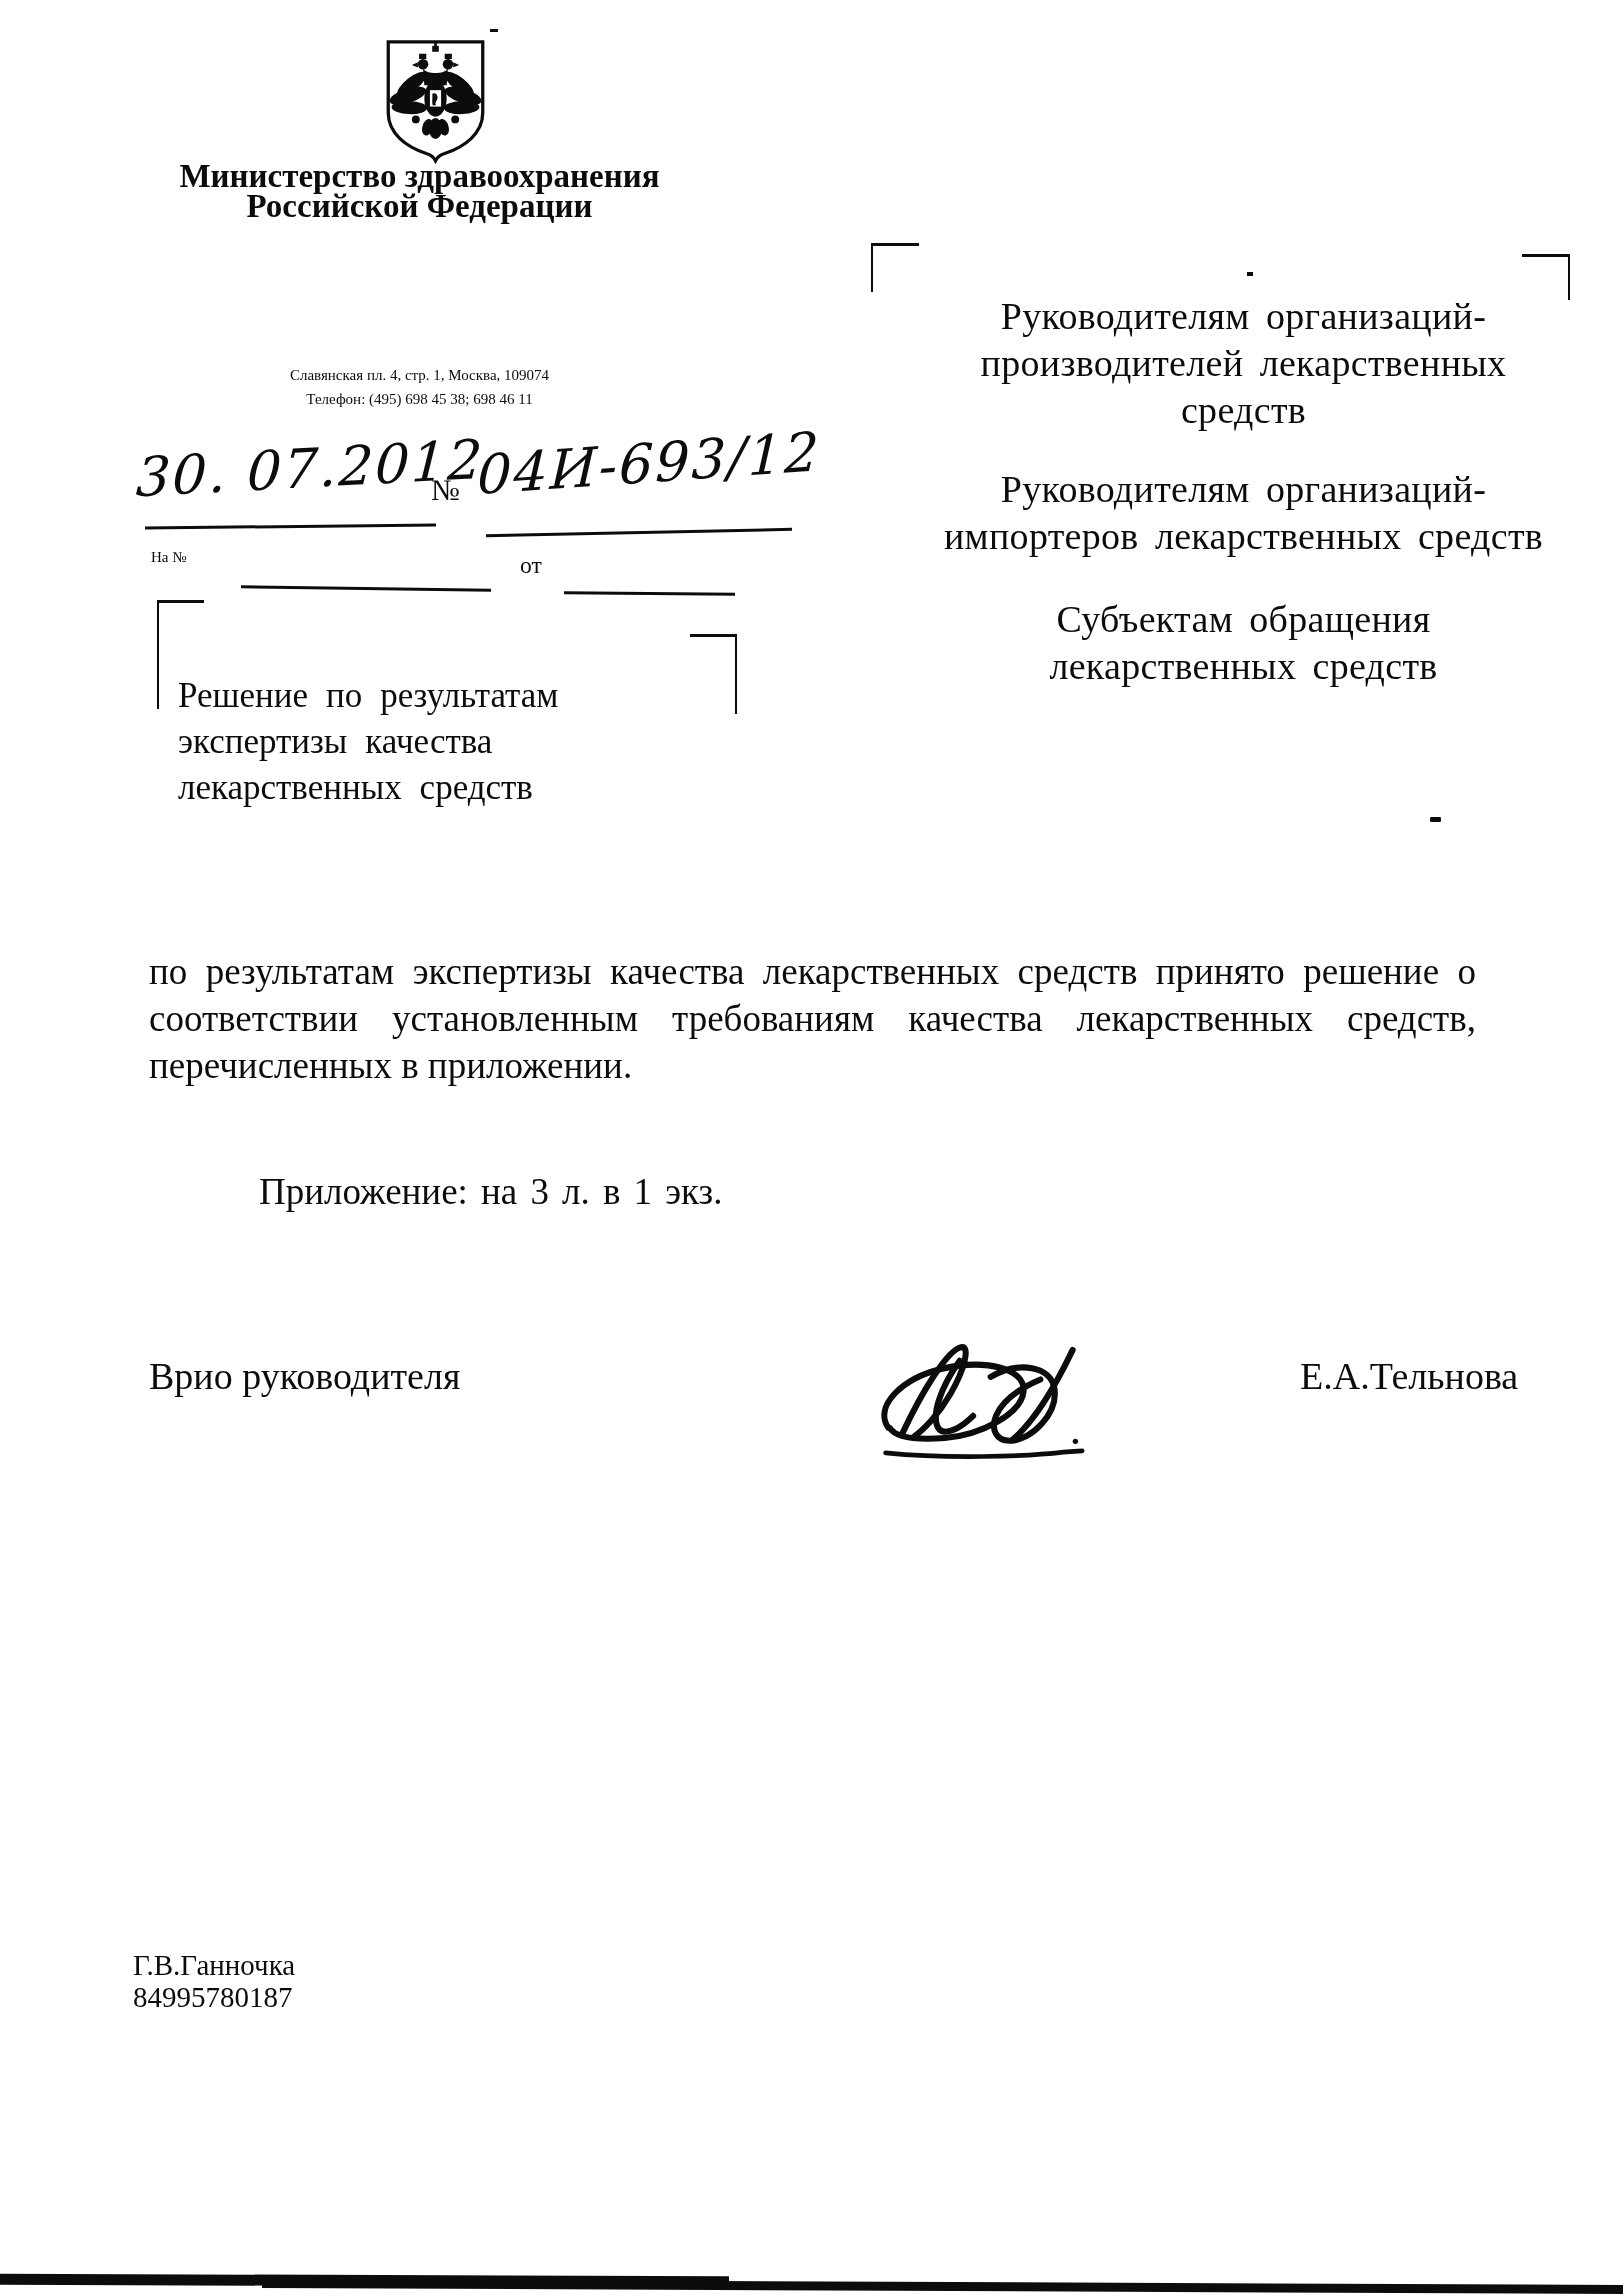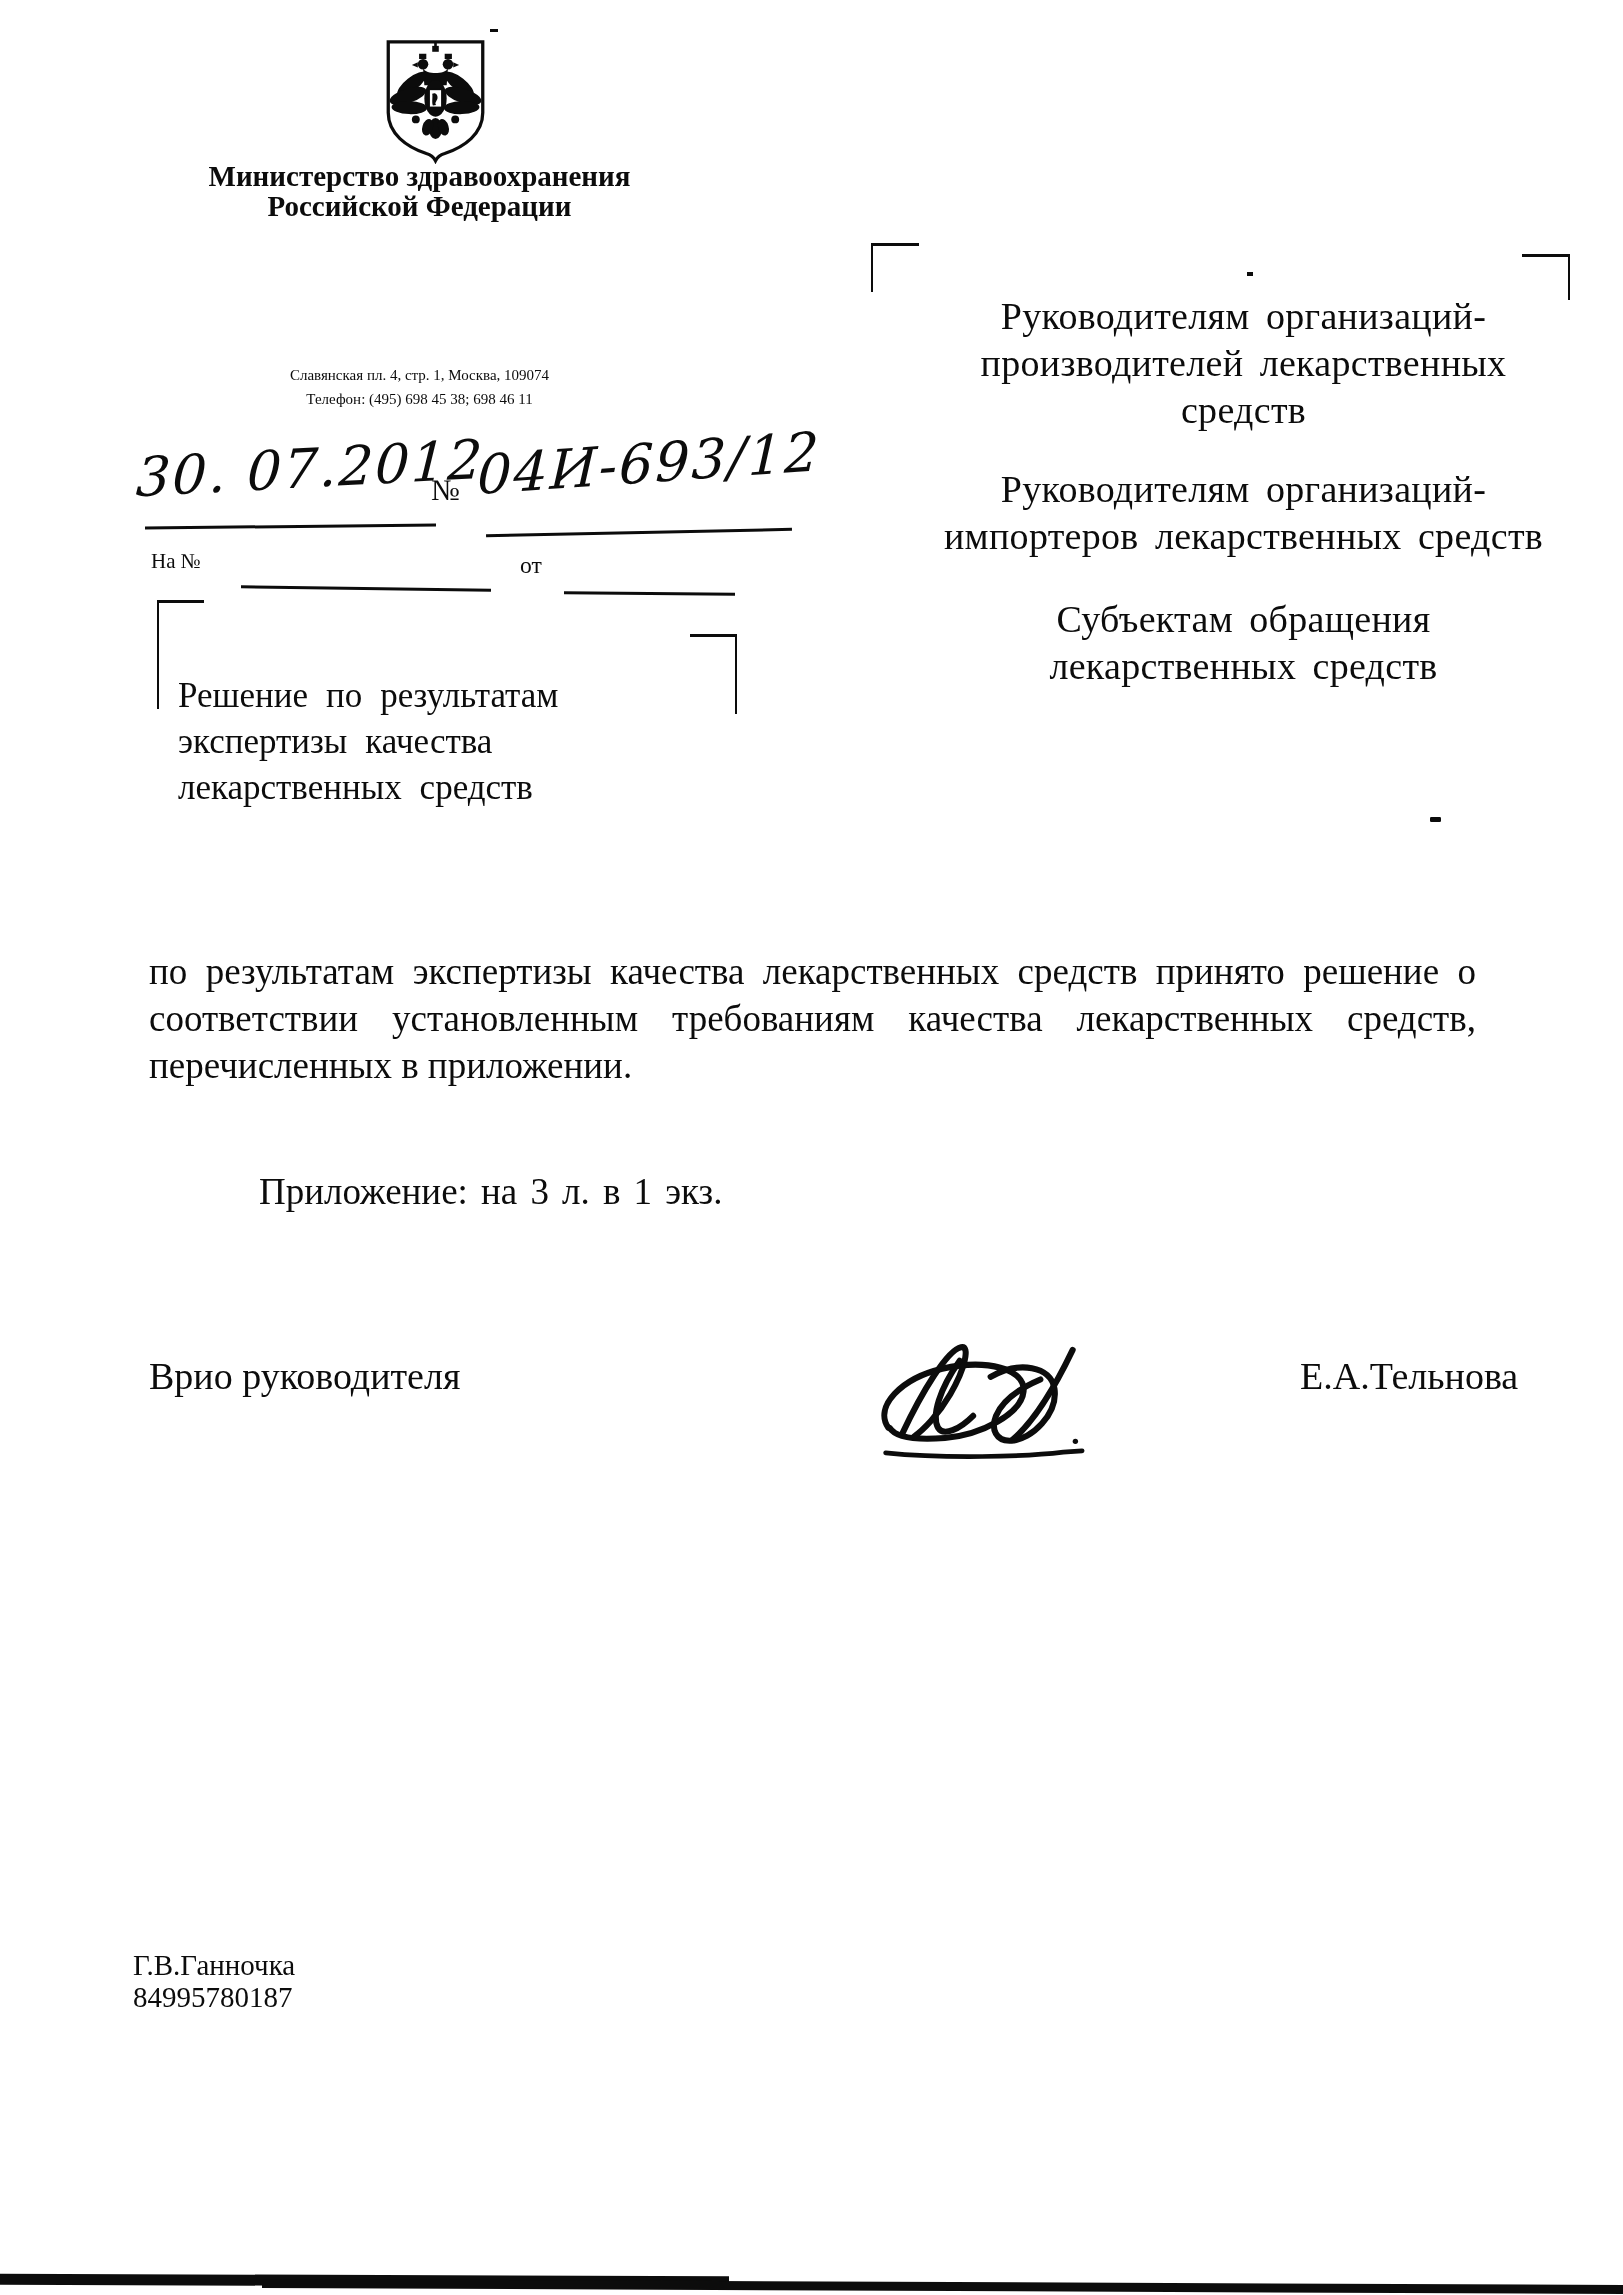--- a/index.html
+++ b/index.html
@@ -10,34 +10,34 @@
     font-family:"Liberation Serif","DejaVu Serif",serif;
     color:#0c0c0c;
     overflow:hidden;
   }
   .abs{position:absolute;}
   .pre{white-space:pre-line;}
   .center{text-align:center;}
 
   
   .emblem{left:383px;top:38px;width:105px;height:126px;}
-  .ministry{left:92px;top:161px;width:655px;font-size:29px;line-height:30px;font-weight:bold;}
+  .ministry{left:92px;top:161px;width:655px;font-size:33px;line-height:30px;font-weight:bold;}
   .service{left:92px;top:230px;width:655px;font-size:29.5px;line-height:33px;font-weight:bold;letter-spacing:0.7px;}
   .addrline{left:92px;top:367px;width:655px;font-size:15px;}
   .phoneline{left:92px;top:391px;width:655px;font-size:15px;}
 
   
   .hw{font-style:italic;font-family:"DejaVu Serif","Liberation Serif",serif;letter-spacing:2px;}
   .hw-date{left:136px;top:437px;font-size:54px;transform:rotate(-3deg) skewX(-6deg);}
   .no-sign{left:431px;top:473px;font-size:30px;}
   .hw-num{left:477px;top:432px;font-size:54px;transform:rotate(-4deg) skewX(-6deg);}
   .ink-line{background:#0c0c0c;height:2.6px;}
   .ul-date{left:145px;top:525px;width:291px;transform:rotate(-0.6deg);}
   .ul-num{left:486px;top:531px;width:306px;transform:rotate(-1.2deg);}
-  .na-no{left:151px;top:549px;font-size:21px;}
+  .na-no{left:151px;top:549px;font-size:15px;}
   .ot{left:520px;top:552px;font-size:23.6px;}
   .ul-na{left:241px;top:587px;width:250px;transform:rotate(0.8deg);}
   .ul-ot{left:564px;top:592px;width:171px;transform:rotate(0.5deg);}
 
   
   .corner{border:0 solid #0c0c0c;}
   .cb-a-l{left:871px;top:243px;width:46px;height:46px;border-top-width:3.3px;border-left-width:2.6px;}
   .cb-a-r{left:1522px;top:254px;width:46px;height:43px;border-top-width:3.3px;border-right-width:2.6px;}
   .cb-s-l{left:157px;top:600px;width:45px;height:106px;border-top-width:3.3px;border-left-width:2.6px;}
   .cb-s-r{left:690px;top:634px;width:45px;height:77px;border-top-width:3.3px;border-right-width:2.6px;}

